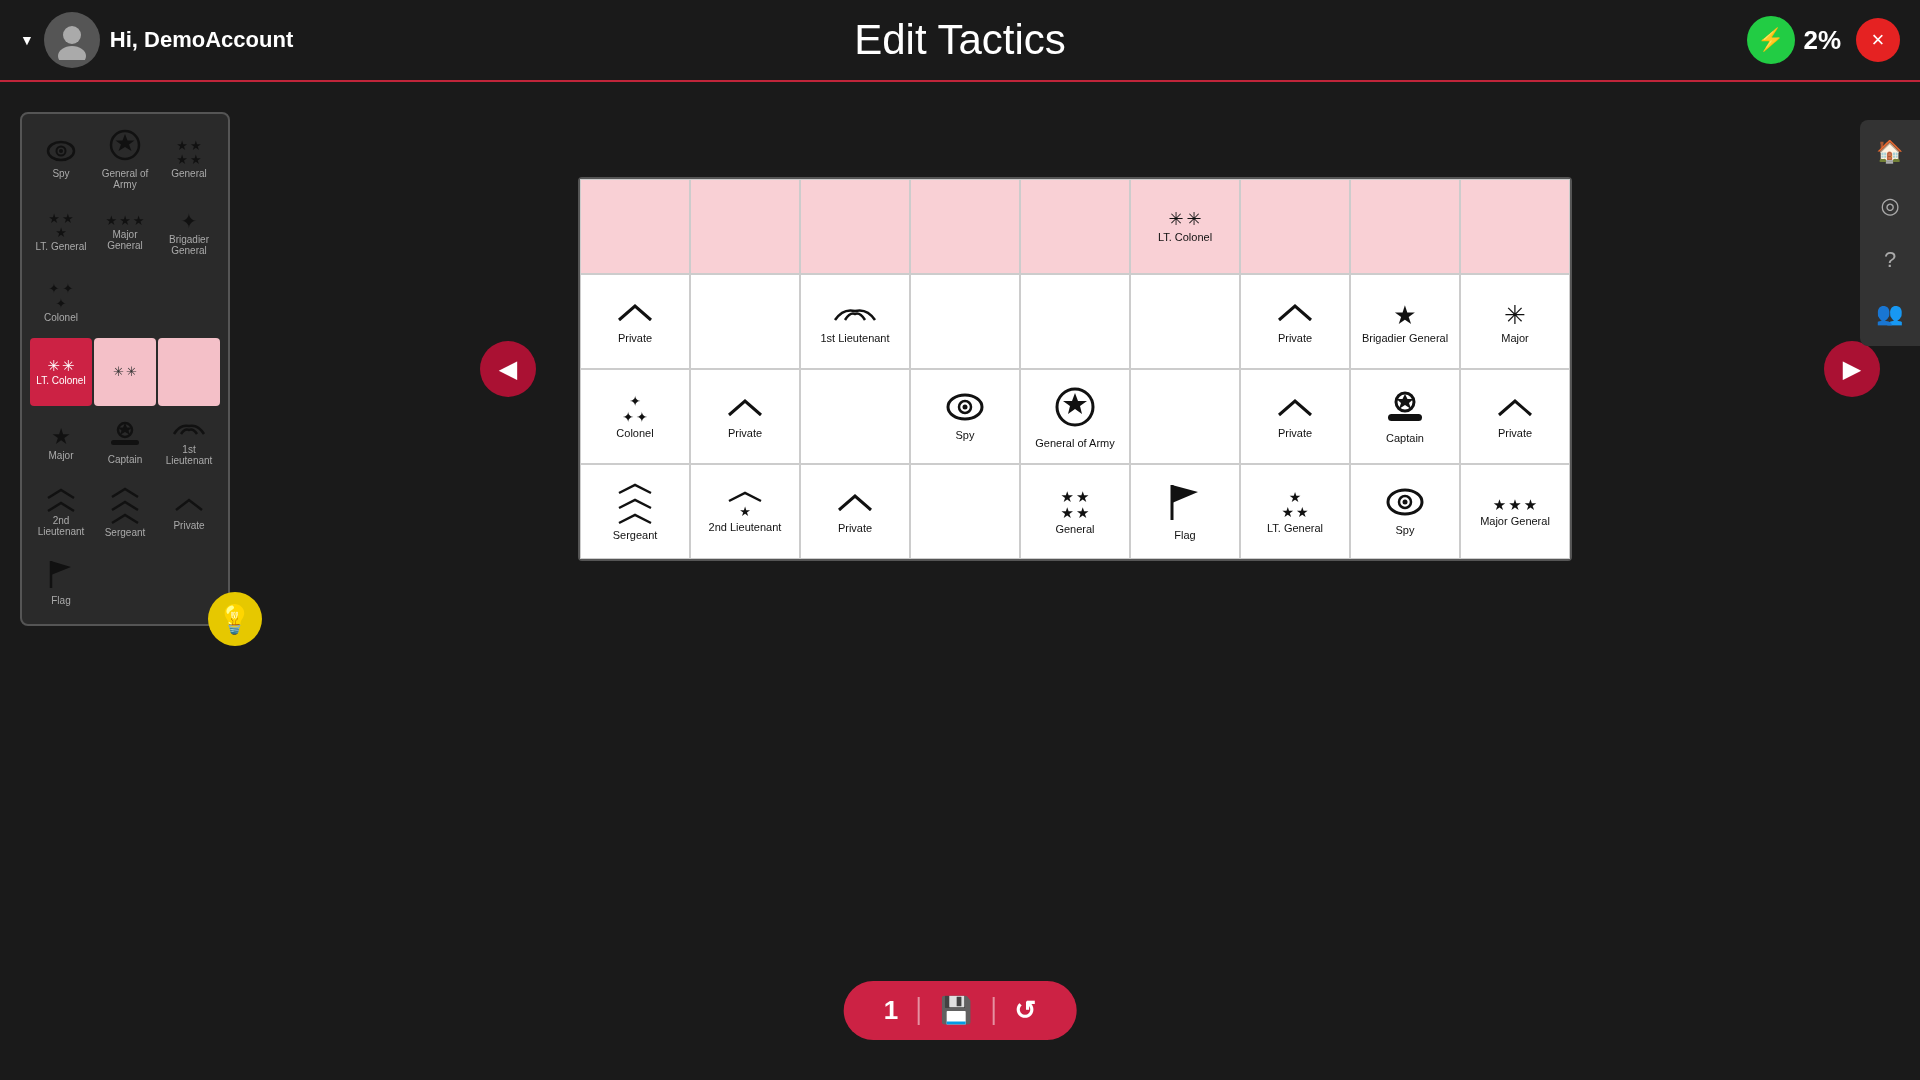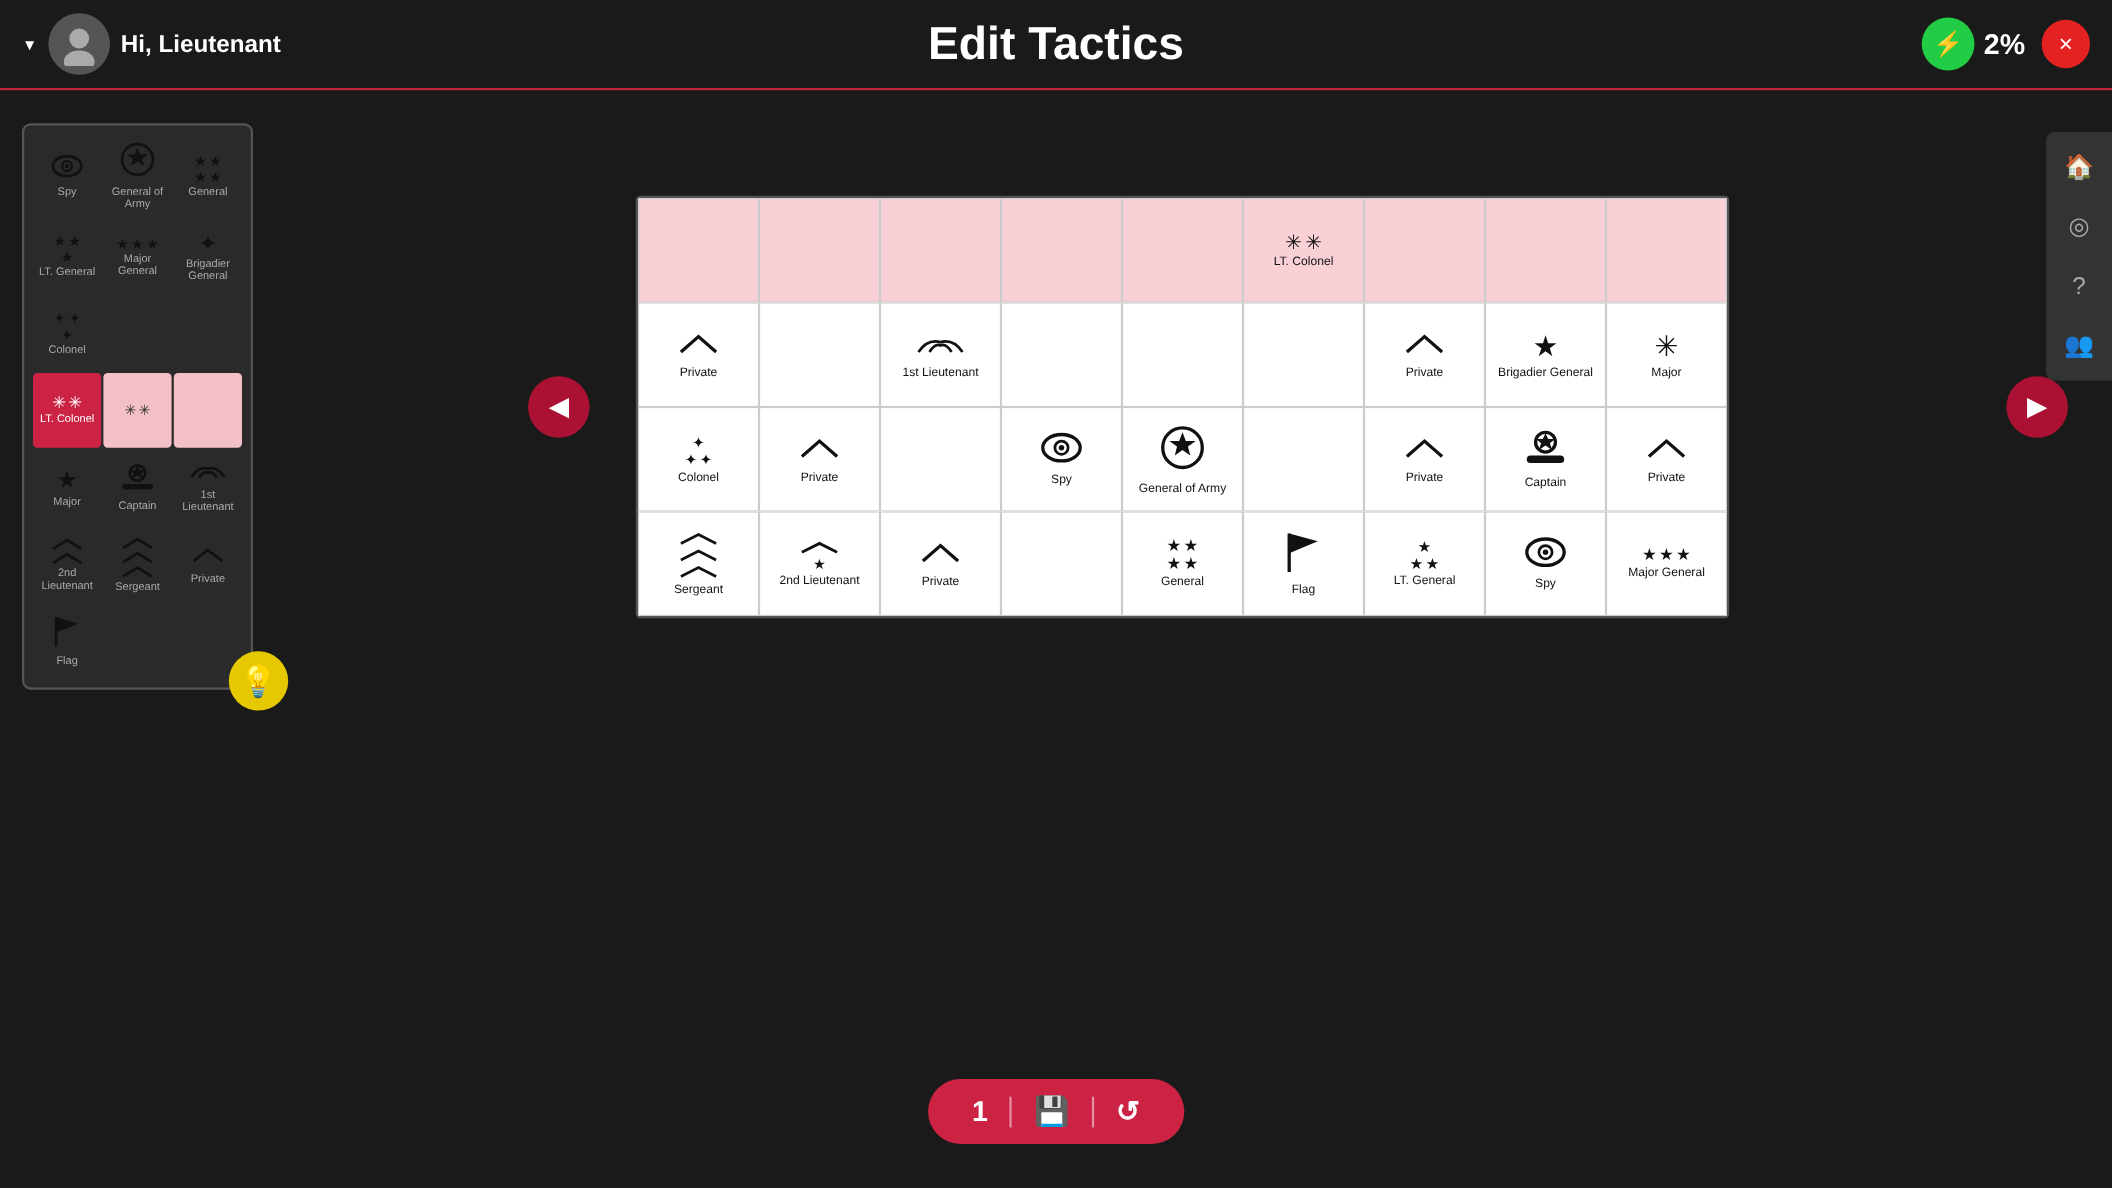--- a/index.html
+++ b/index.html
@@ -37,21 +37,21 @@
       overflow: hidden;
     }
     .avatar svg { width: 40px; height: 40px; fill: #ccc; }
     .dropdown-arrow { font-size: 14px; color: white; }
     .username { font-size: 22px; font-weight: bold; color: white; }
     .page-title {
       position: absolute;
       left: 50%;
       transform: translateX(-50%);
       font-size: 42px;
-      font-weight: bold;
+      font-weight: normal;
       color: white;
     }
     .header-right {
       margin-left: auto;
       display: flex;
       align-items: center;
       gap: 15px;
     }
     .energy-indicator {
       display: flex;
@@ -244,21 +244,21 @@
 
 <div class="header">
   <div class="user-section">
     <span class="dropdown-arrow">▼</span>
     <div class="avatar">
       <svg viewBox="0 0 40 40">
         <circle cx="20" cy="15" r="9" fill="#aaa"></circle>
         <ellipse cx="20" cy="36" rx="14" ry="10" fill="#aaa"></ellipse>
       </svg>
     </div>
-    <span class="username">Hi, Lieutenant</span>
+    <span class="username">Hi, DemoAccount</span>
   </div>
   <h1 class="page-title">Edit Tactics</h1>
   <div class="header-right">
     <div class="energy-indicator">
       <div class="energy-circle">⚡</div>
       <span class="energy-pct">2%</span>
     </div>
     <button class="close-btn">×</button>
   </div>
 </div>

